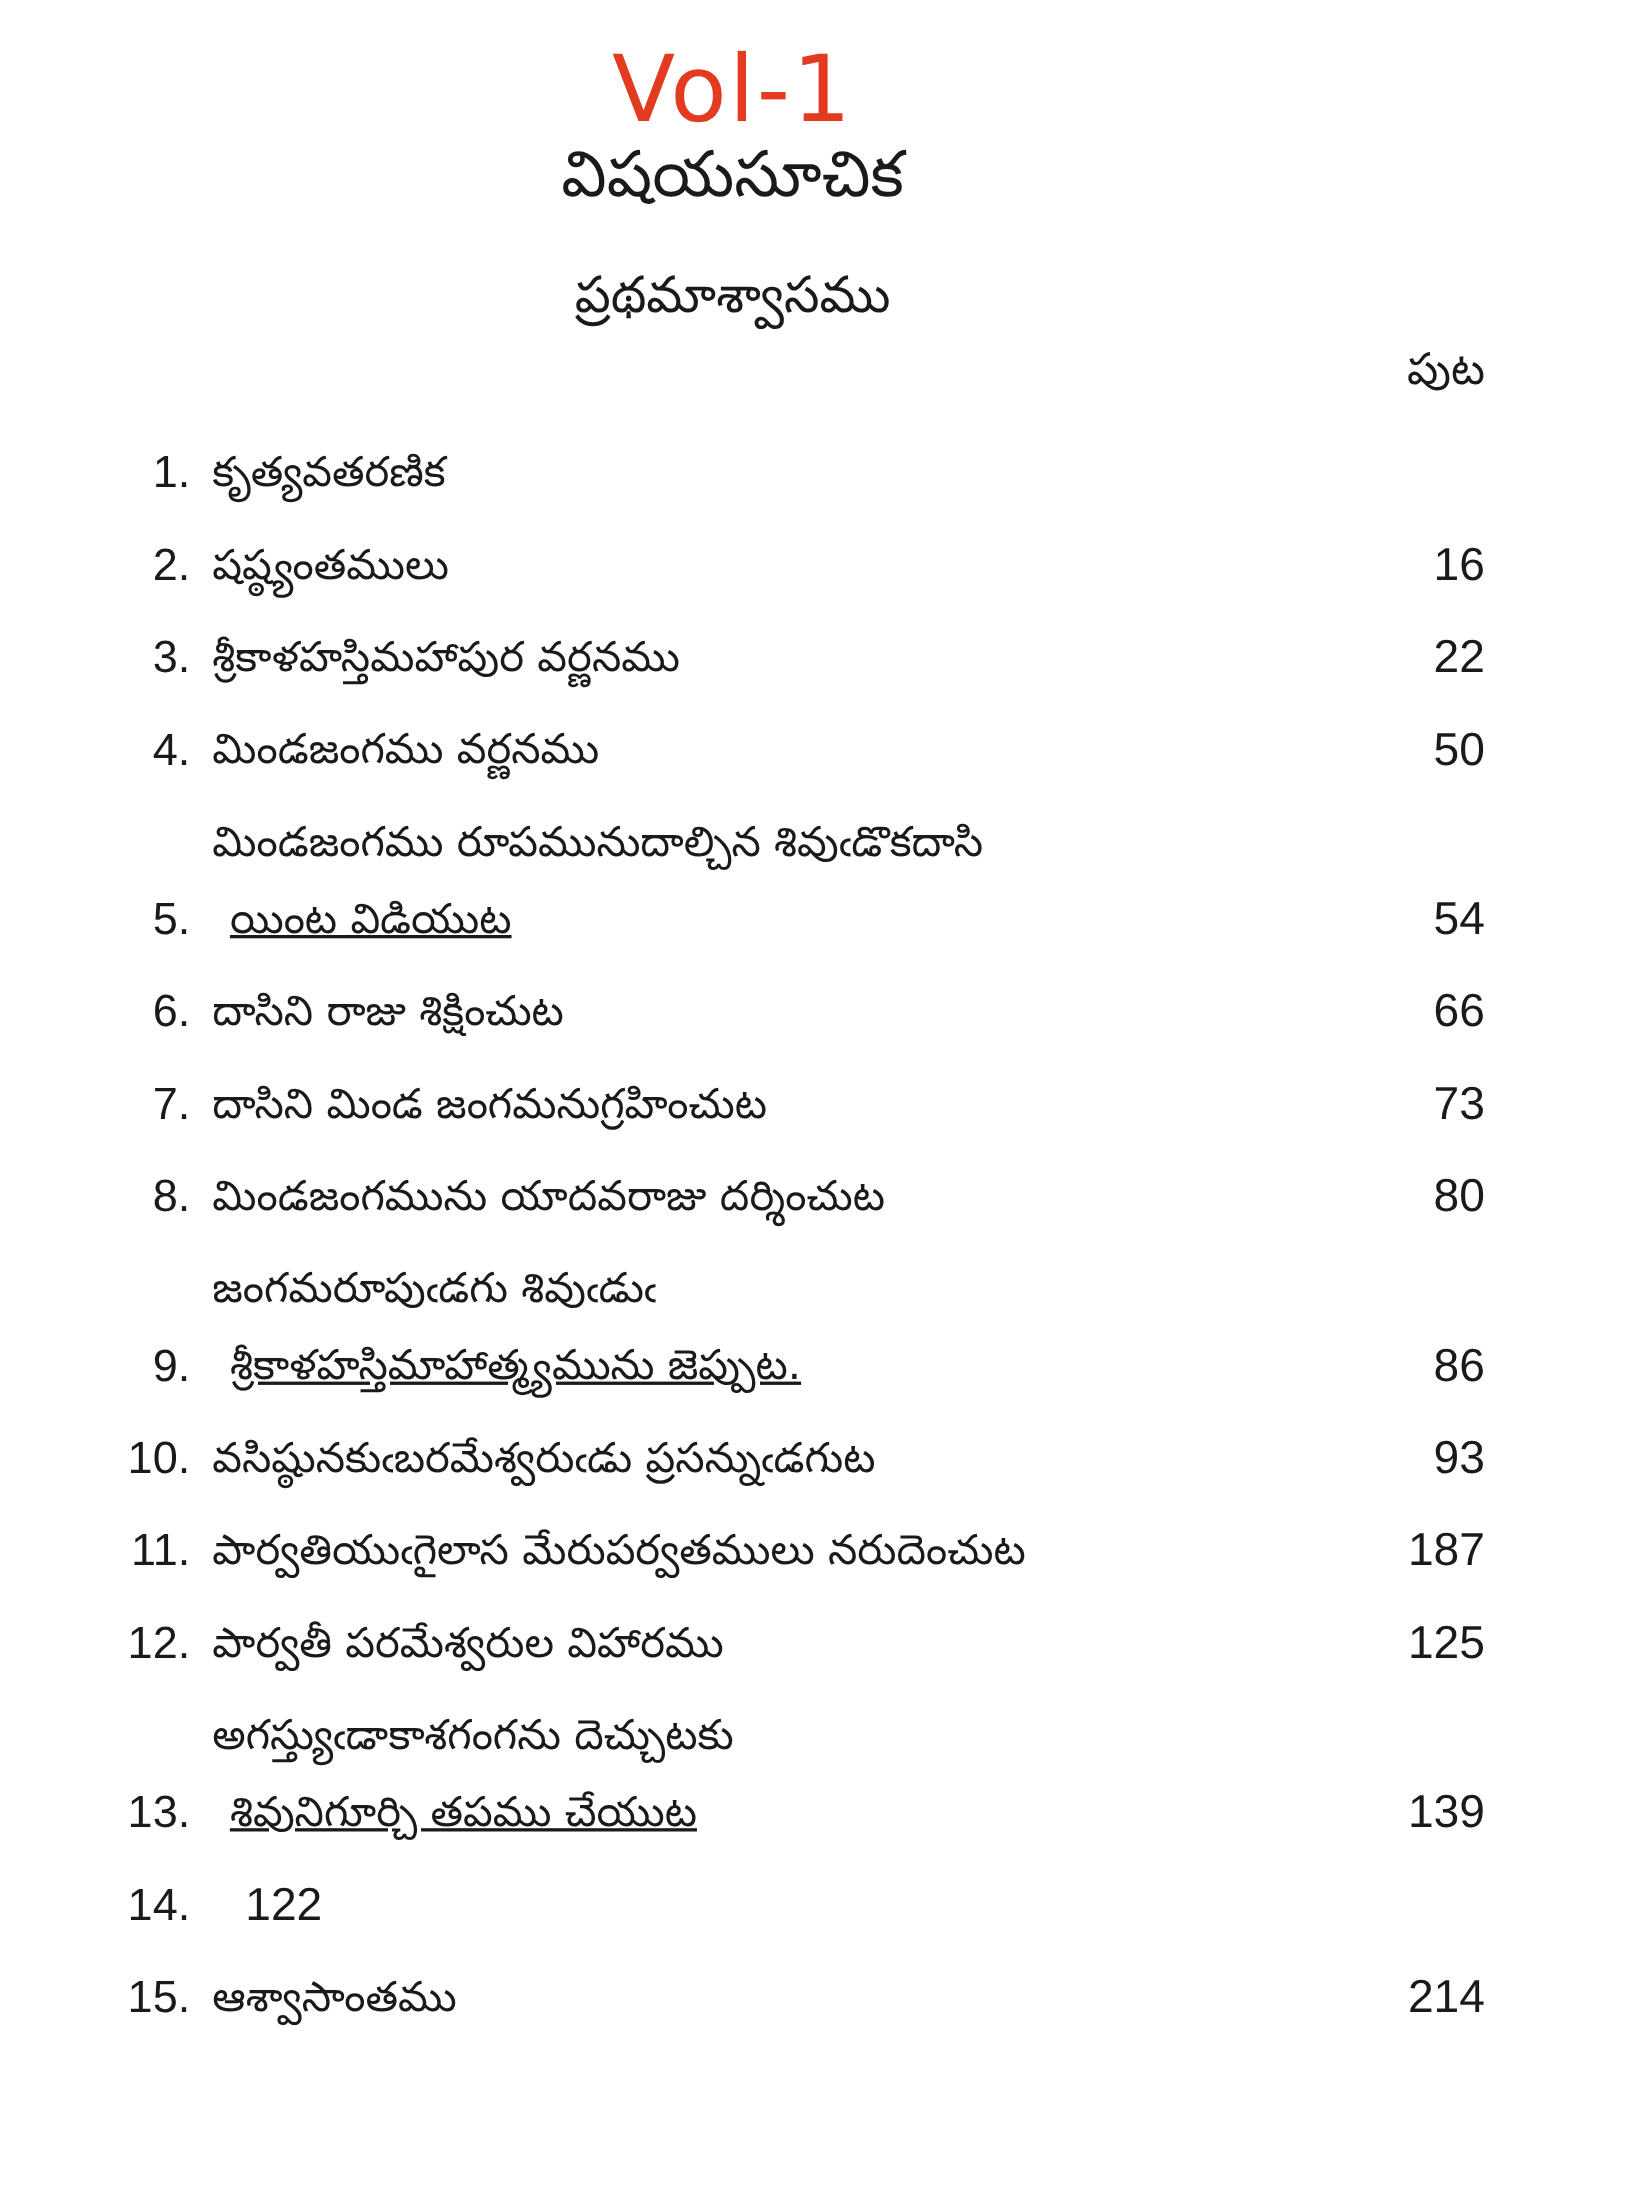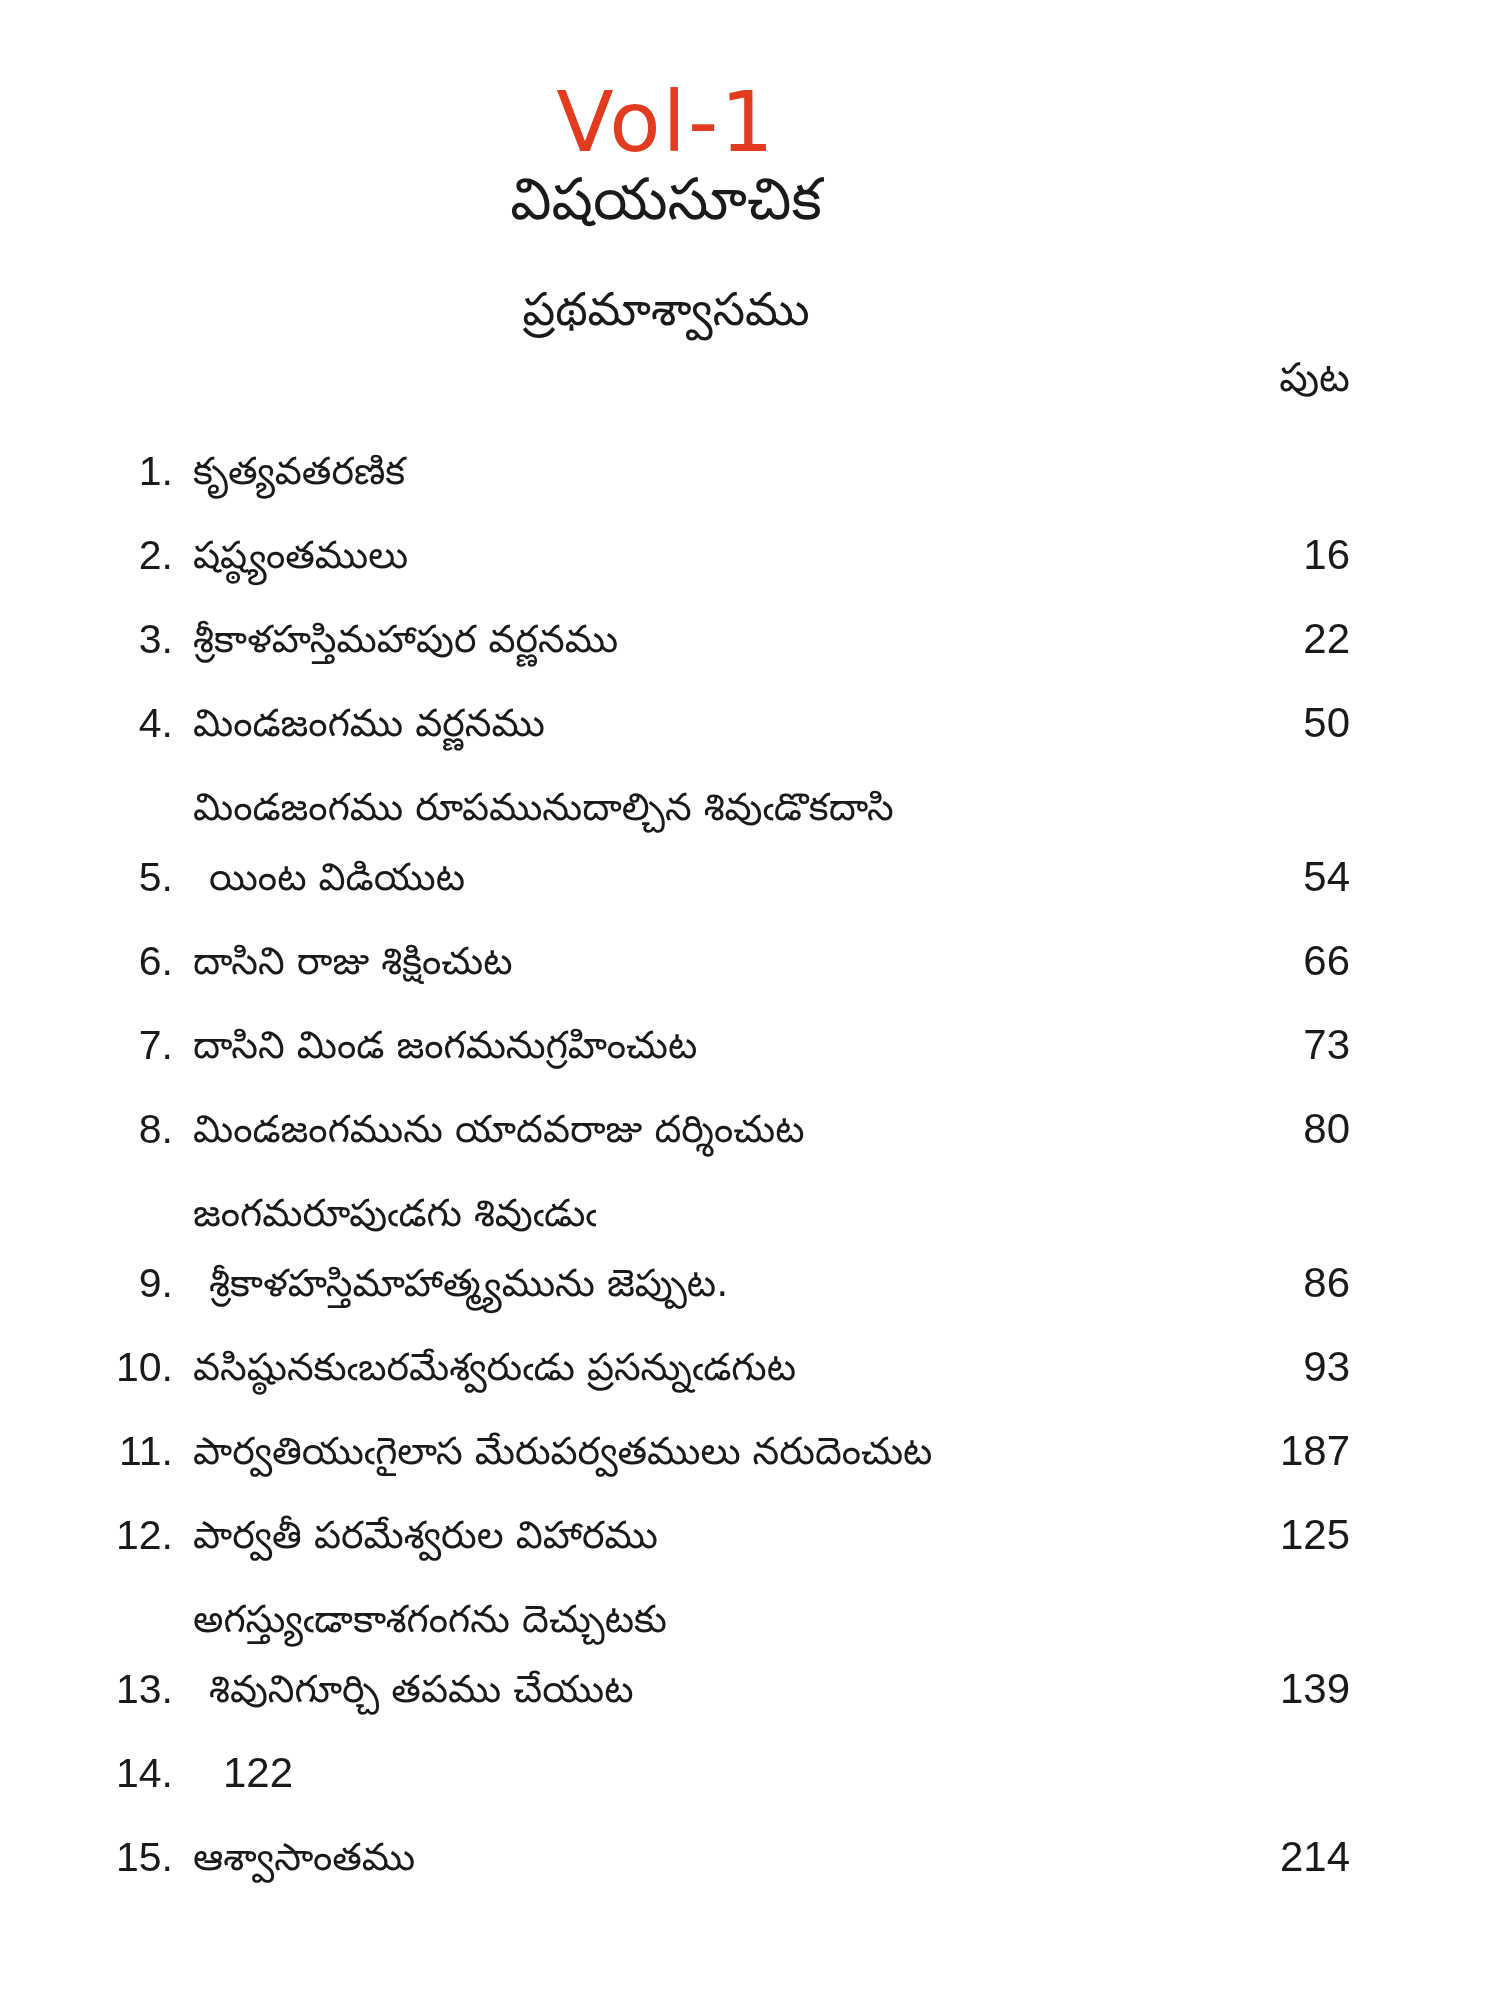--- a/index.html
+++ b/index.html
@@ -12,21 +12,21 @@
     position: relative;
     width: 1500px;
     height: 2000px;
     background: #ffffff;
     color: #1a1a1a;
     overflow: hidden;
   }
   .header {
     width: 1332px;
     text-align: center;
-    padding-top: 80px;
+    padding-top: 39px;
   }
   .volume-label {
     font-size: 84px;
     line-height: 1.0;
     font-weight: normal;
     letter-spacing: 2px;
   }
   .page-title {
     font-size: 58px;
     line-height: 1.1;
@@ -64,20 +64,21 @@
   }
   .title {
     flex: 1;
     font-size: 38px;
     line-height: 70px;
     padding-left: 20px;
   }
   .title .cont {
     display: block;
     padding-left: 16px;
+    text-decoration: underline;
   }
   .pg {
     width: 120px;
     min-width: 120px;
     text-align: right;
     font-size: 42px;
     line-height: 70px;
     font-family: "Liberation Sans", sans-serif;
   }
 </style>

